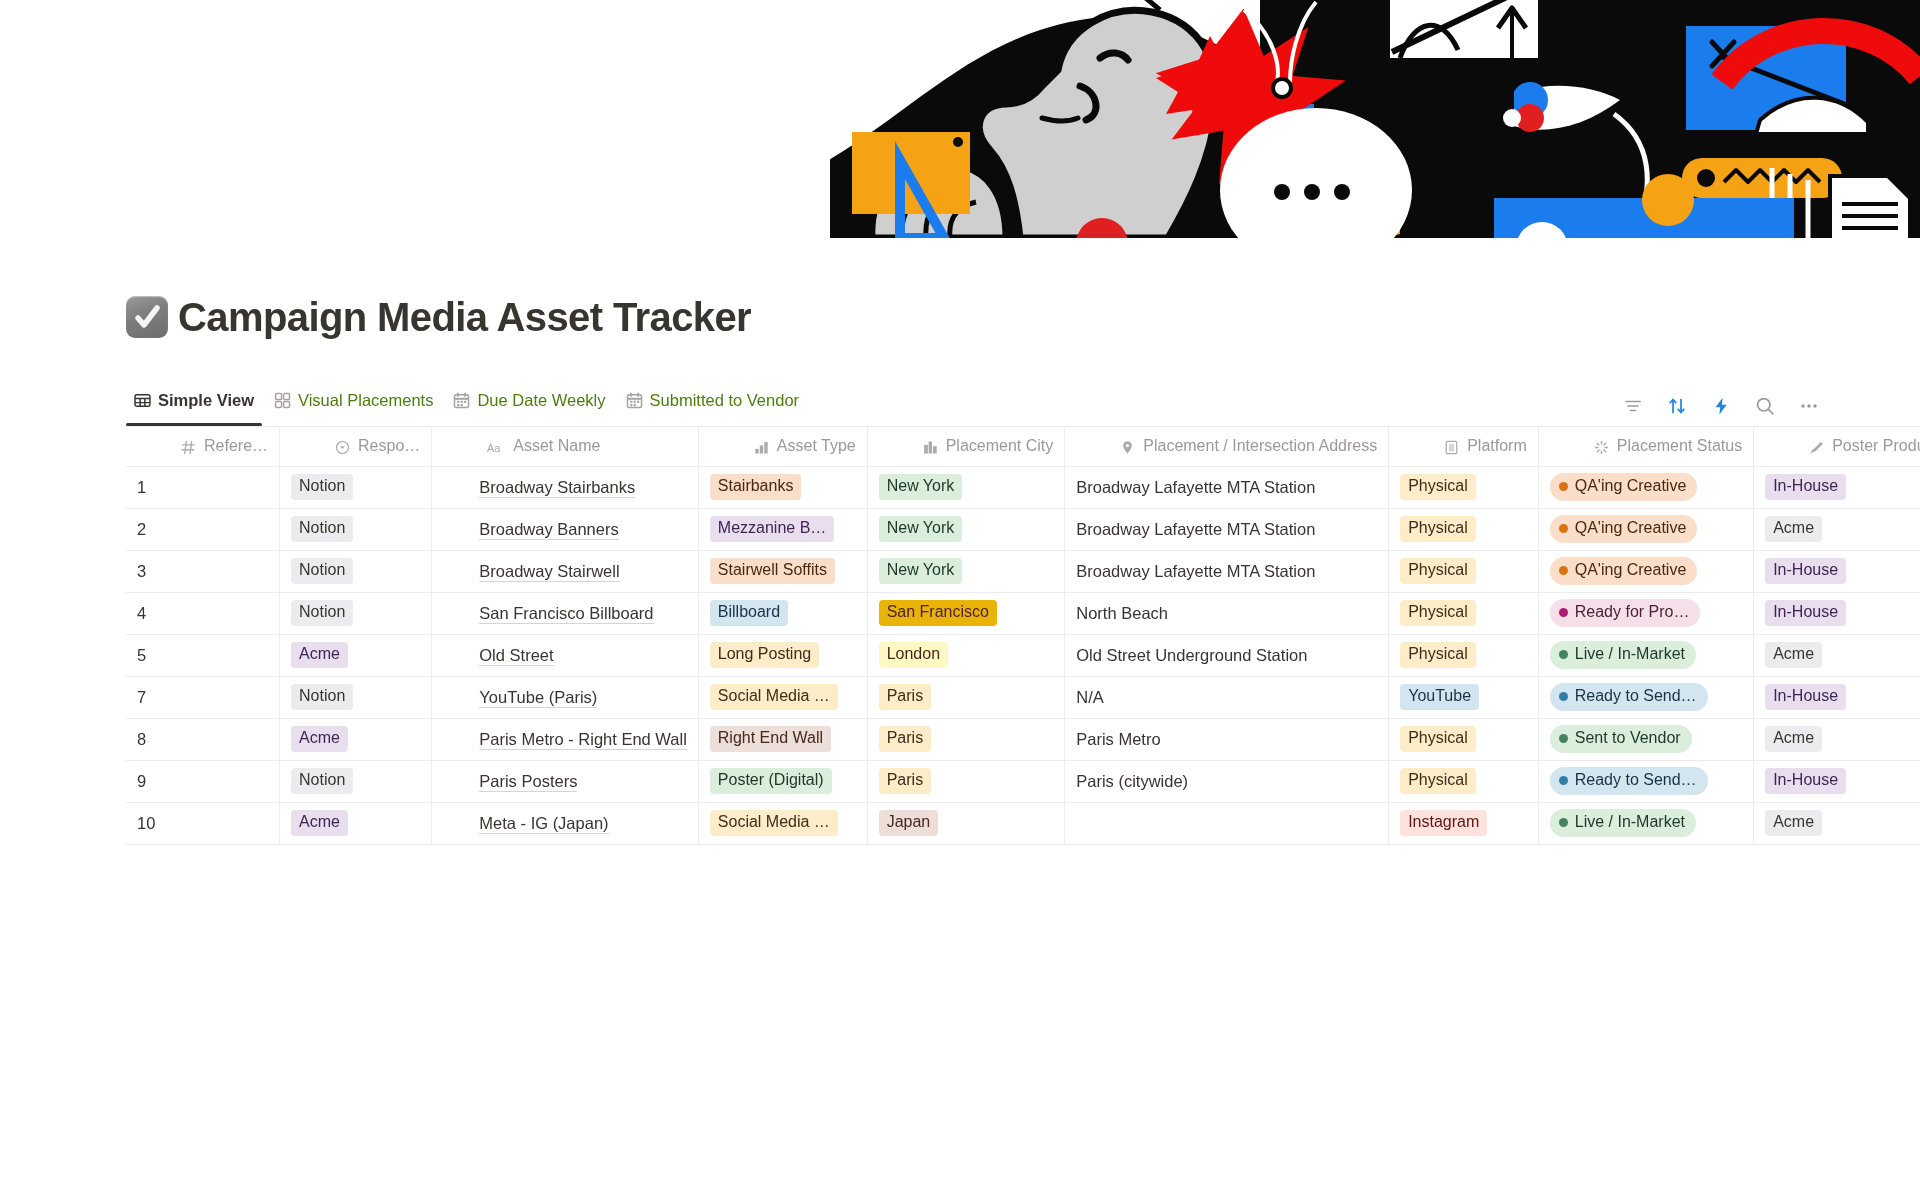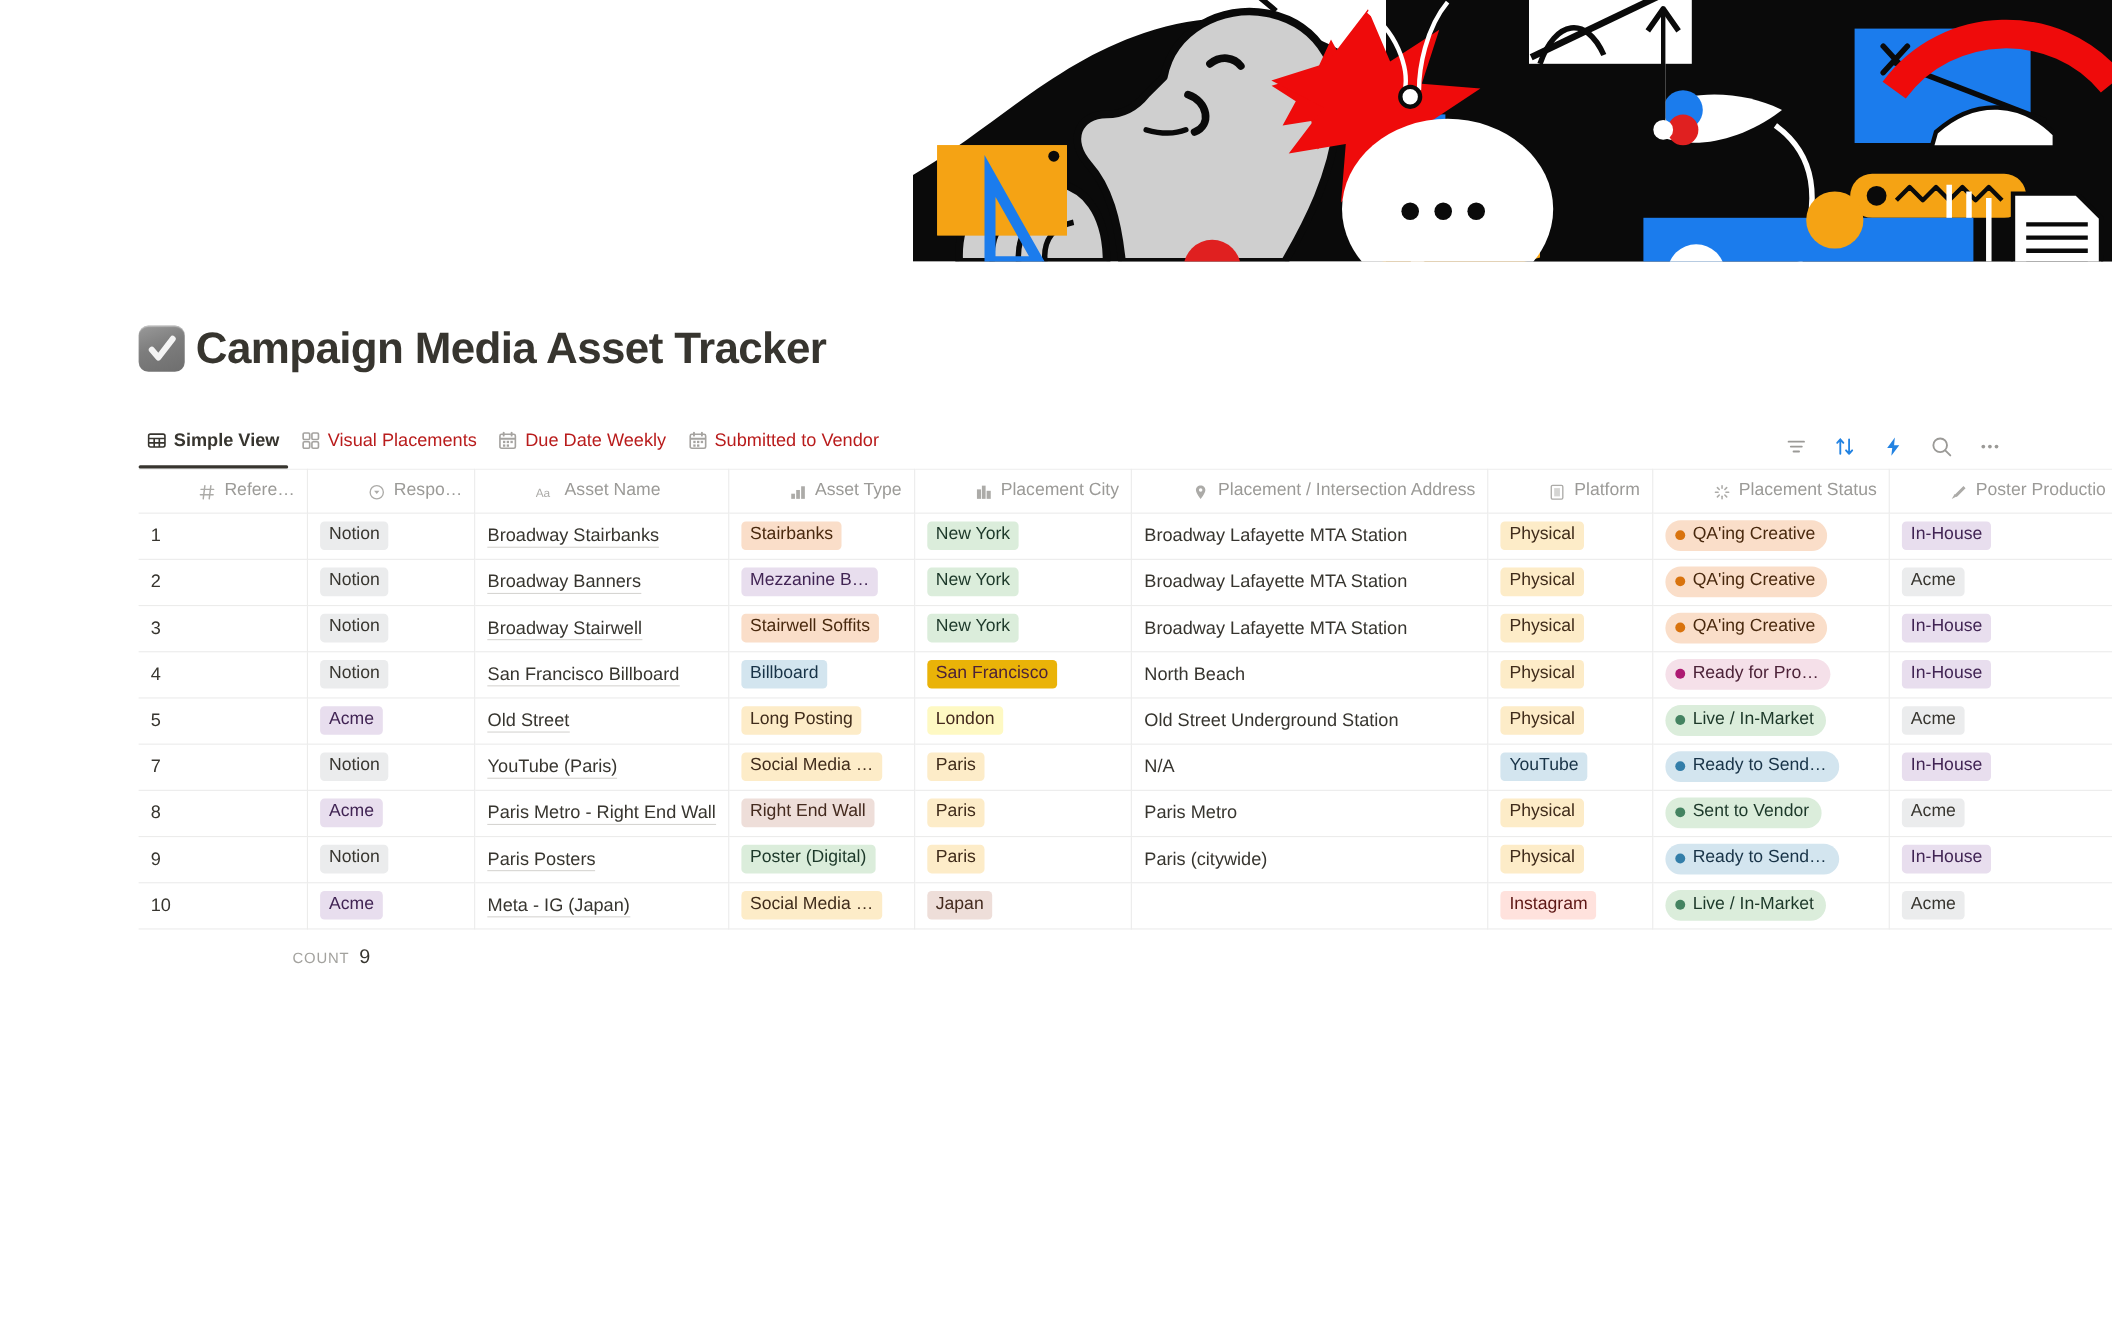--- a/index.html
+++ b/index.html
@@ -69,21 +69,21 @@
     padding: 0 100px 0 126px;
     height: 40px;
     position: relative;
   }
   .view-tabs { display: flex; align-items: flex-end; gap: 4px; height: 40px; }
   .view-tab {
     display: flex; align-items: center; gap: 7px;
     padding: 0 8px 10px 8px;
     height: 40px;
     font-size: 16.5px;
-    color: #b91c1c;
+    color: #4d7c0f;
     white-space: nowrap;
     cursor: pointer;
     position: relative;
   }
   .view-tab .vt-icon { display: flex; align-items: center; color: #a5a3a0; }
   .view-tab.active { color: #37352f; font-weight: 600; }
   .view-tab.active .vt-icon { color: #37352f; }
   .view-tab.active::after {
     content: "";
     position: absolute;
@@ -162,21 +162,21 @@
     border-radius: 14px;
     font-size: 16px;
     line-height: 1.15;
     max-width: 100%;
     white-space: nowrap;
     overflow: hidden;
   }
   .pill-round .dot { width: 9px; height: 9px; border-radius: 50%; flex: 0 0 auto; }
   .pill-round .lbl { overflow: hidden; text-overflow: ellipsis; }
 
-  .uline { border-bottom: 1px solid #d6d5d2; padding-bottom: 1px; }
+  .uline { border-bottom: 1px solid #d6d5d2; padding-bottom: 1px; margin-left: 36px; }
 
   .count-row {
     padding: 14px 0 0 140px;
     display: flex;
     align-items: baseline;
     gap: 9px;
   }
   .count-lbl {
     font-size: 13.5px;
     letter-spacing: .7px;
@@ -645,19 +645,15 @@
             <td><span class="pill" style="background:#ffe2dd;color:#5d1715">Instagram</span></td>
             <td><span class="pill-round" style="background:#dbeddb;color:#1c3829">
                 <span class="dot" style="background:#448361"></span>
                 <span class="lbl">Live / In-Market</span>
               </span></td>
             <td><span class="pill" style="background:#ebeced;color:#37352f">Acme</span></td>
           </tr>
         </tbody>
     </table>
 
-    <div class="count-row">
-      <span class="count-lbl">Count</span>
-      <span class="count-val">9</span>
-    </div>
   </div>
 
 </div>
 
 </body></html>

